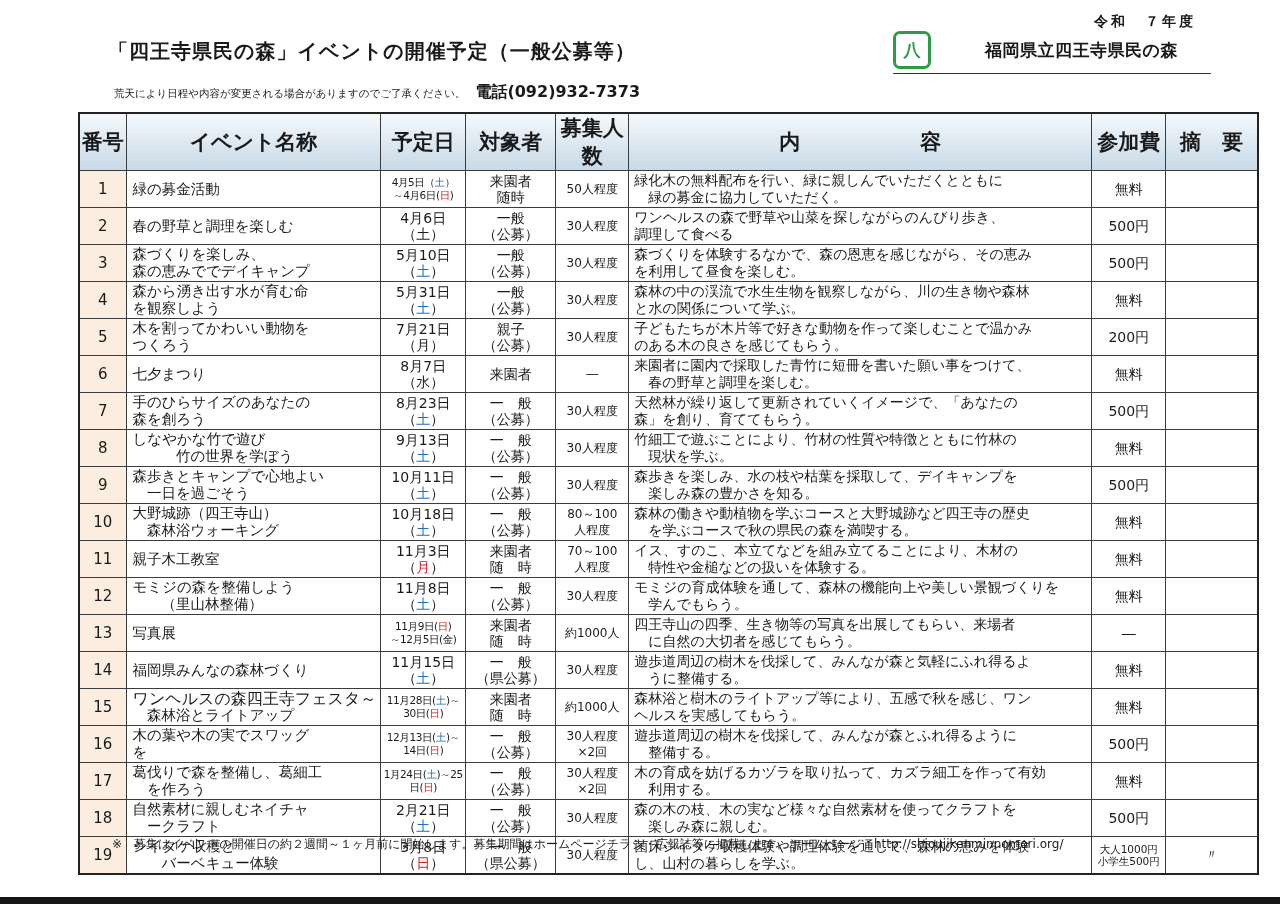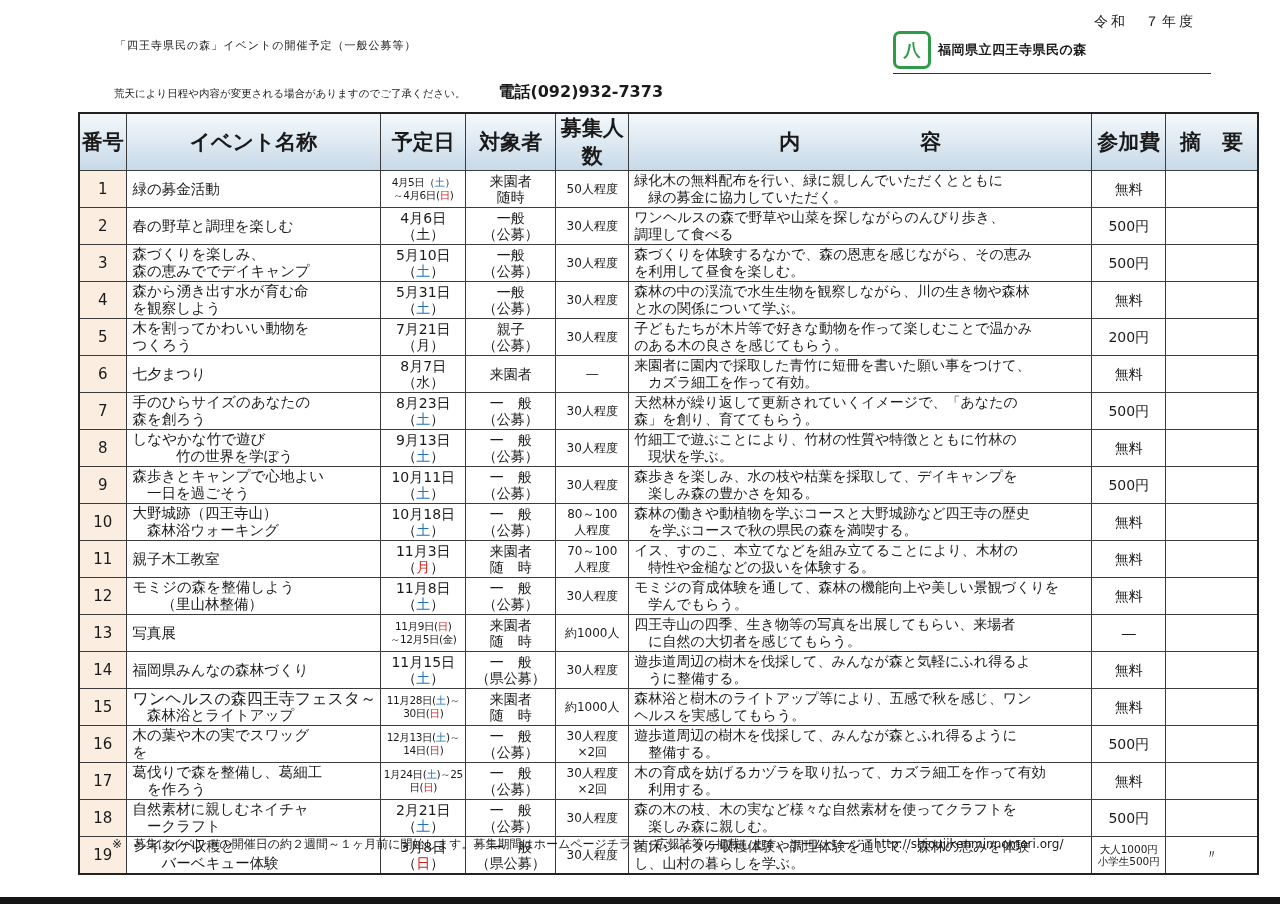--- a/index.html
+++ b/index.html
@@ -1,32 +1,32 @@
 <!DOCTYPE html>
 <html><head>
 <meta charset="utf-8">
 <style>
   html,body { margin:0; padding:0; }
   body {
     width:1280px; height:904px; position:relative; overflow:hidden;
     background:#ffffff; color:#1a1a1a;
     font-family:"DejaVu Sans","Liberation Sans",sans-serif;
   }
-  .year-label { position:absolute; top:13px; right:84px; font-size:14px; letter-spacing:3px; }
-  .doc-title { position:absolute; top:38px; left:115px; font-size:11px; font-weight:normal; letter-spacing:1px; }
+  .year-label { position:absolute; top:13px; right:84px; font-size:14px; letter-spacing:3px;font-weight:bold; }
+  .doc-title { position:absolute; top:38px; left:108px; font-size:20px; font-weight:bold; letter-spacing:1px; }
   .org-block { position:absolute; top:31px; left:893px; width:318px; display:flex; align-items:center; gap:7px;
                border-bottom:1px solid #333; padding-bottom:4px; }
   .org-logo { width:32px; height:32px; flex:0 0 32px; border:3px solid #2e9b48; border-radius:7px;
               display:flex; align-items:center; justify-content:center;
               color:#2e9b48; font-weight:bold; font-size:17px; background:#fff; }
-  .org-name { font-size:13px; font-weight:bold; letter-spacing:0.5px; white-space:nowrap; }
+  .org-name { font-size:17px; font-weight:bold; letter-spacing:0.5px; white-space:nowrap;margin-left:47px; }
   .note-line { position:absolute; top:82px; left:114px; width:1110px; display:flex; align-items:baseline; gap:10px; white-space:nowrap; }
   .note-main { font-size:15px; font-weight:bold; }
   .note-sub  { font-size:10.5px; }
-  .note-phone { font-size:16px; font-weight:bold;margin-left:23px; }
+  .note-phone { font-size:16px; font-weight:bold; }
 
   table.evt-table { position:absolute; top:112px; left:78px; border-collapse:collapse; table-layout:fixed;
                     border:2px solid #222; }
   .evt-table th, .evt-table td { border:1px solid #3c3c3c; padding:0; vertical-align:middle; overflow:hidden; }
   .evt-table thead th { height:32px; background:linear-gradient(#f4f8fb,#c7d9e7); font-size:21px; font-weight:bold; text-align:center; }
   .evt-table thead th.justify-wide { text-align:justify; text-align-last:justify; padding:8px 150px; }
   .evt-table tbody tr { height:36px; }
   td.c-no { background:#fbeee0; text-align:center; font-size:15px; }
   td.c-name { padding:1px 4px 1px 6px; font-size:14.5px; line-height:17px;margin-left:46px; }
   td.c-name .ln { white-space:pre; }
@@ -178,21 +178,21 @@
       <tr>
         <td class="c-no">6</td>
         <td class="c-name">
           <div class="ln">七夕まつり</div>
         </td>
         <td class="c-date"><div class="ln"><span>8月7日</span></div><div class="ln"><span>（水）</span></div></td>
         <td class="c-target"><div class="ln">来園者</div></td>
         <td class="c-cap"><div class="ln">―</div></td>
         <td class="c-content">
           <div class="ln">来園者に園内で採取した青竹に短冊を書いた願い事をつけて、</div>
-          <div class="ln">　カズラ細工を作って有効。</div>
+          <div class="ln">　春の野草と調理を楽しむ。</div>
         </td>
         <td class="c-fee">
           <div class="ln">無料</div>
         </td>
         <td class="c-remark"></td>
       </tr>
       <tr>
         <td class="c-no">7</td>
         <td class="c-name">
           <div class="ln">手のひらサイズのあなたの</div>

